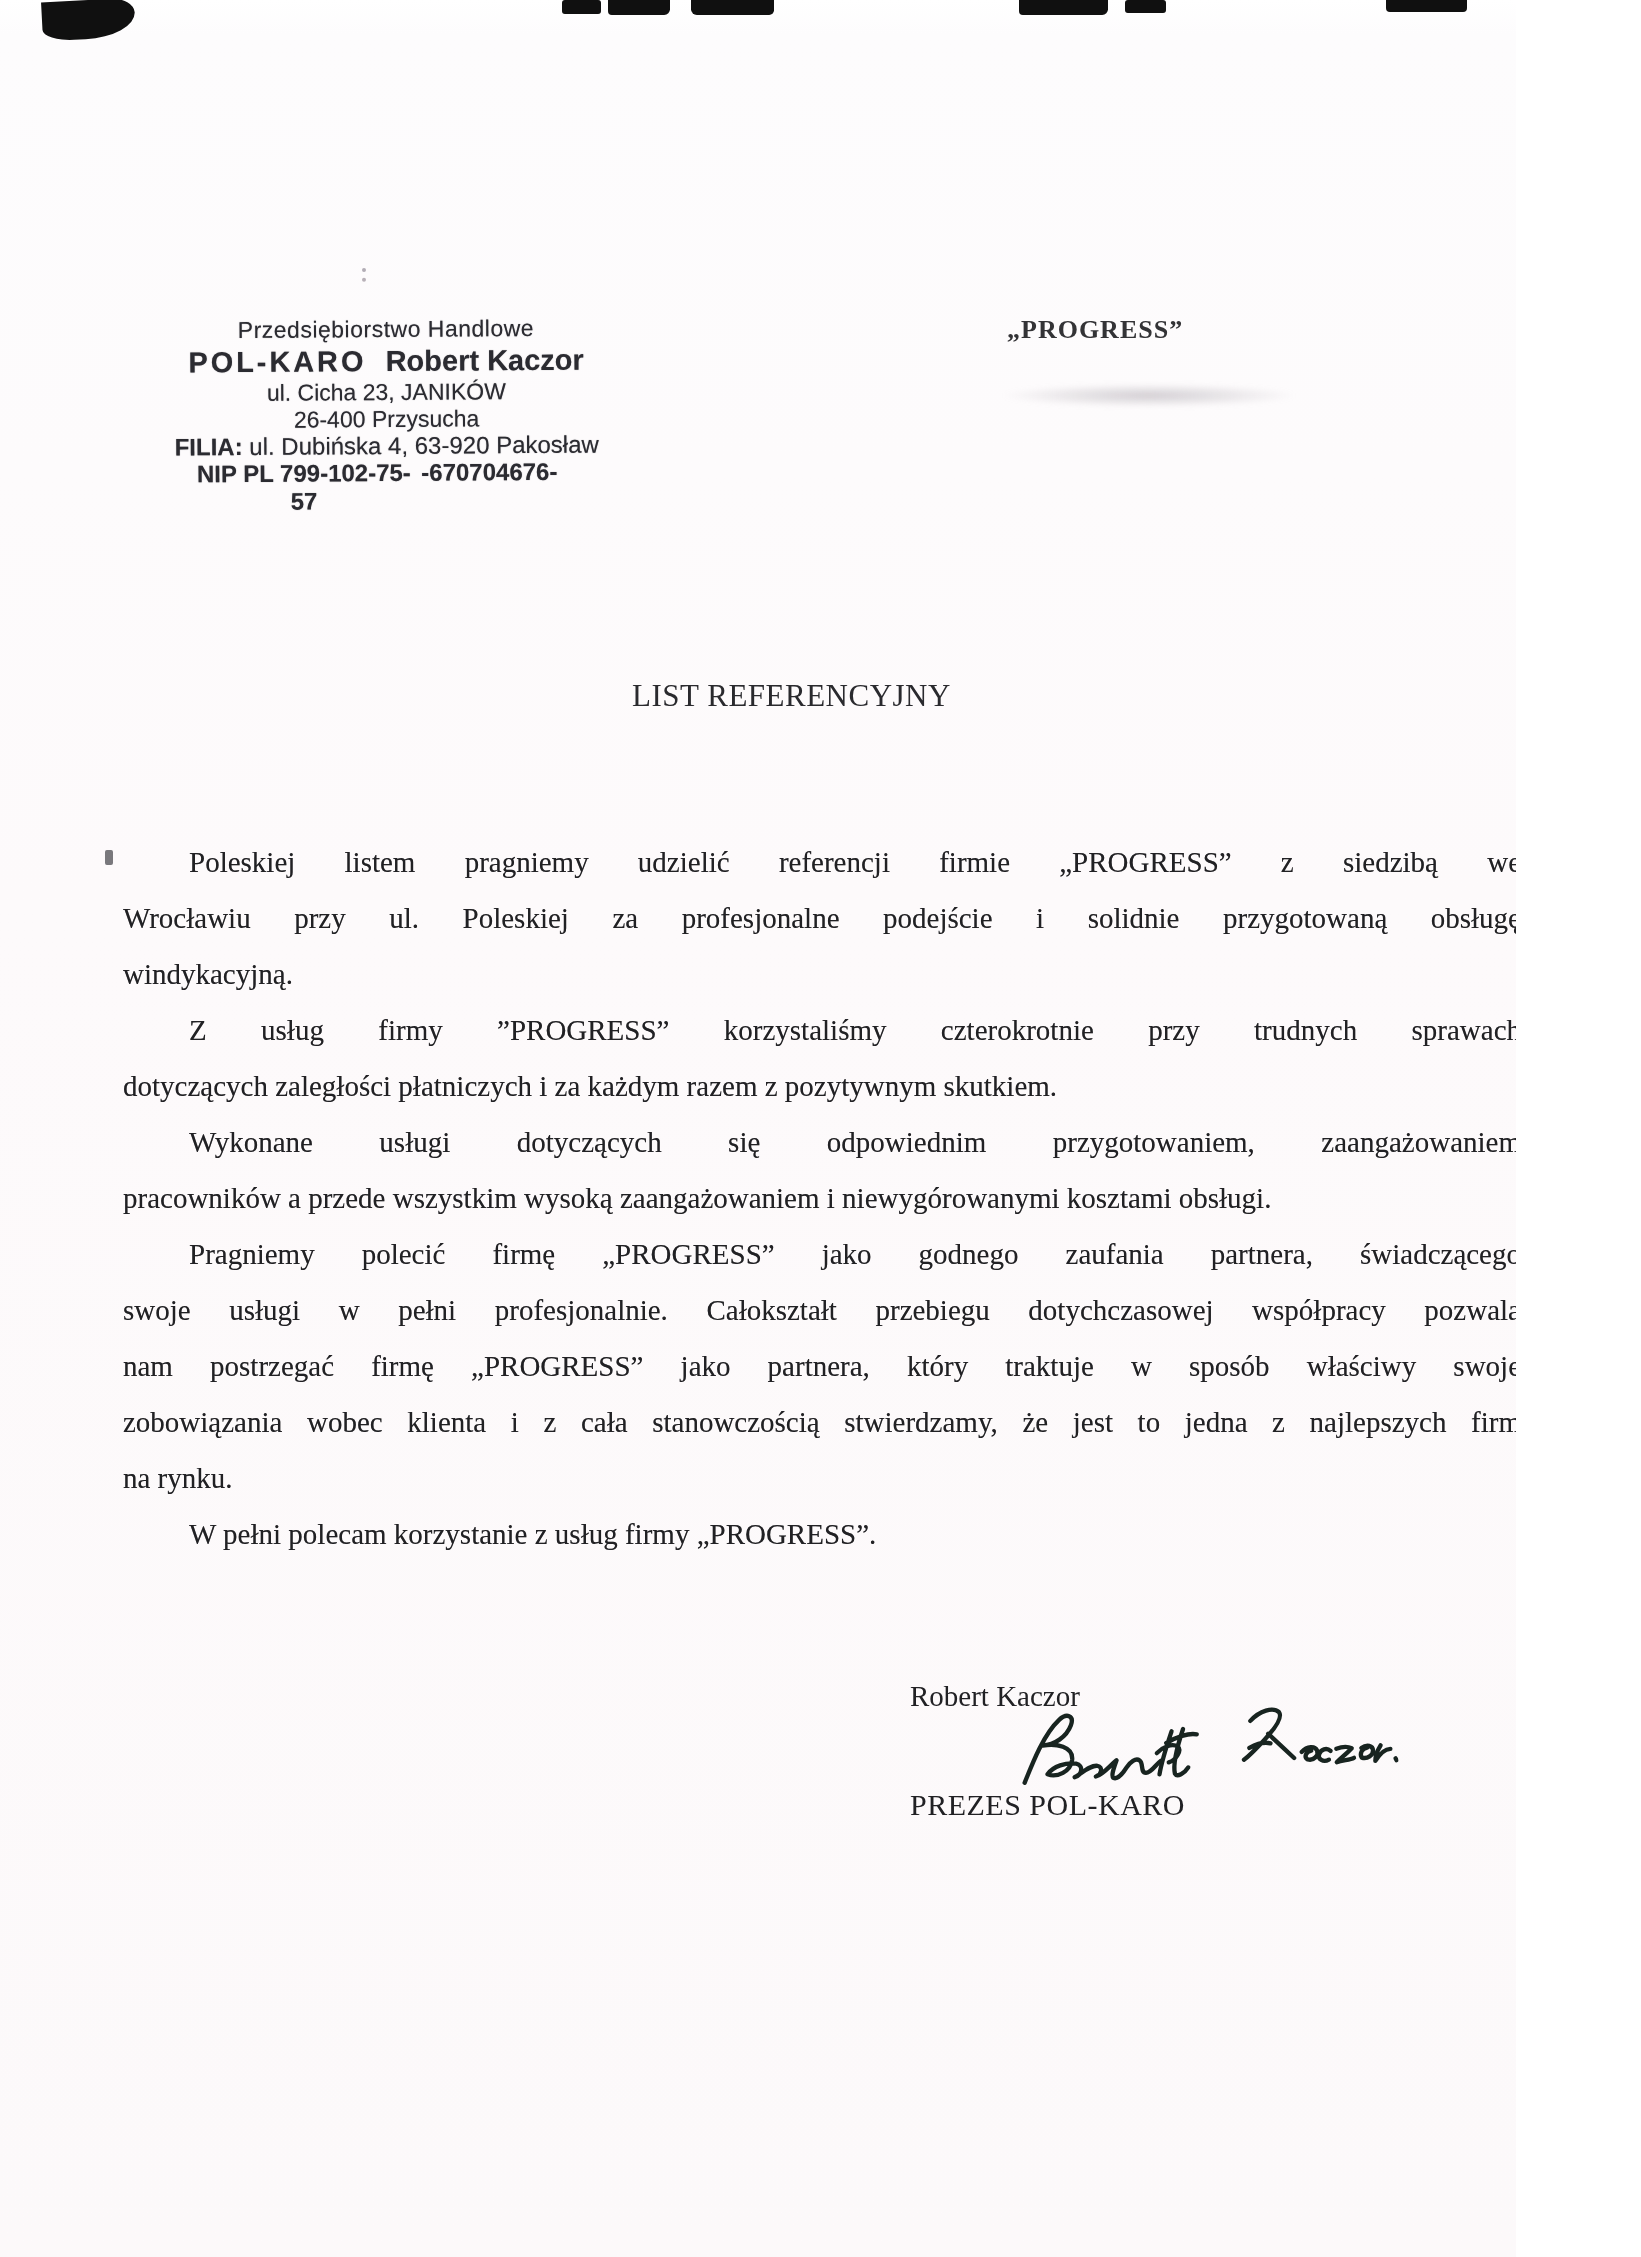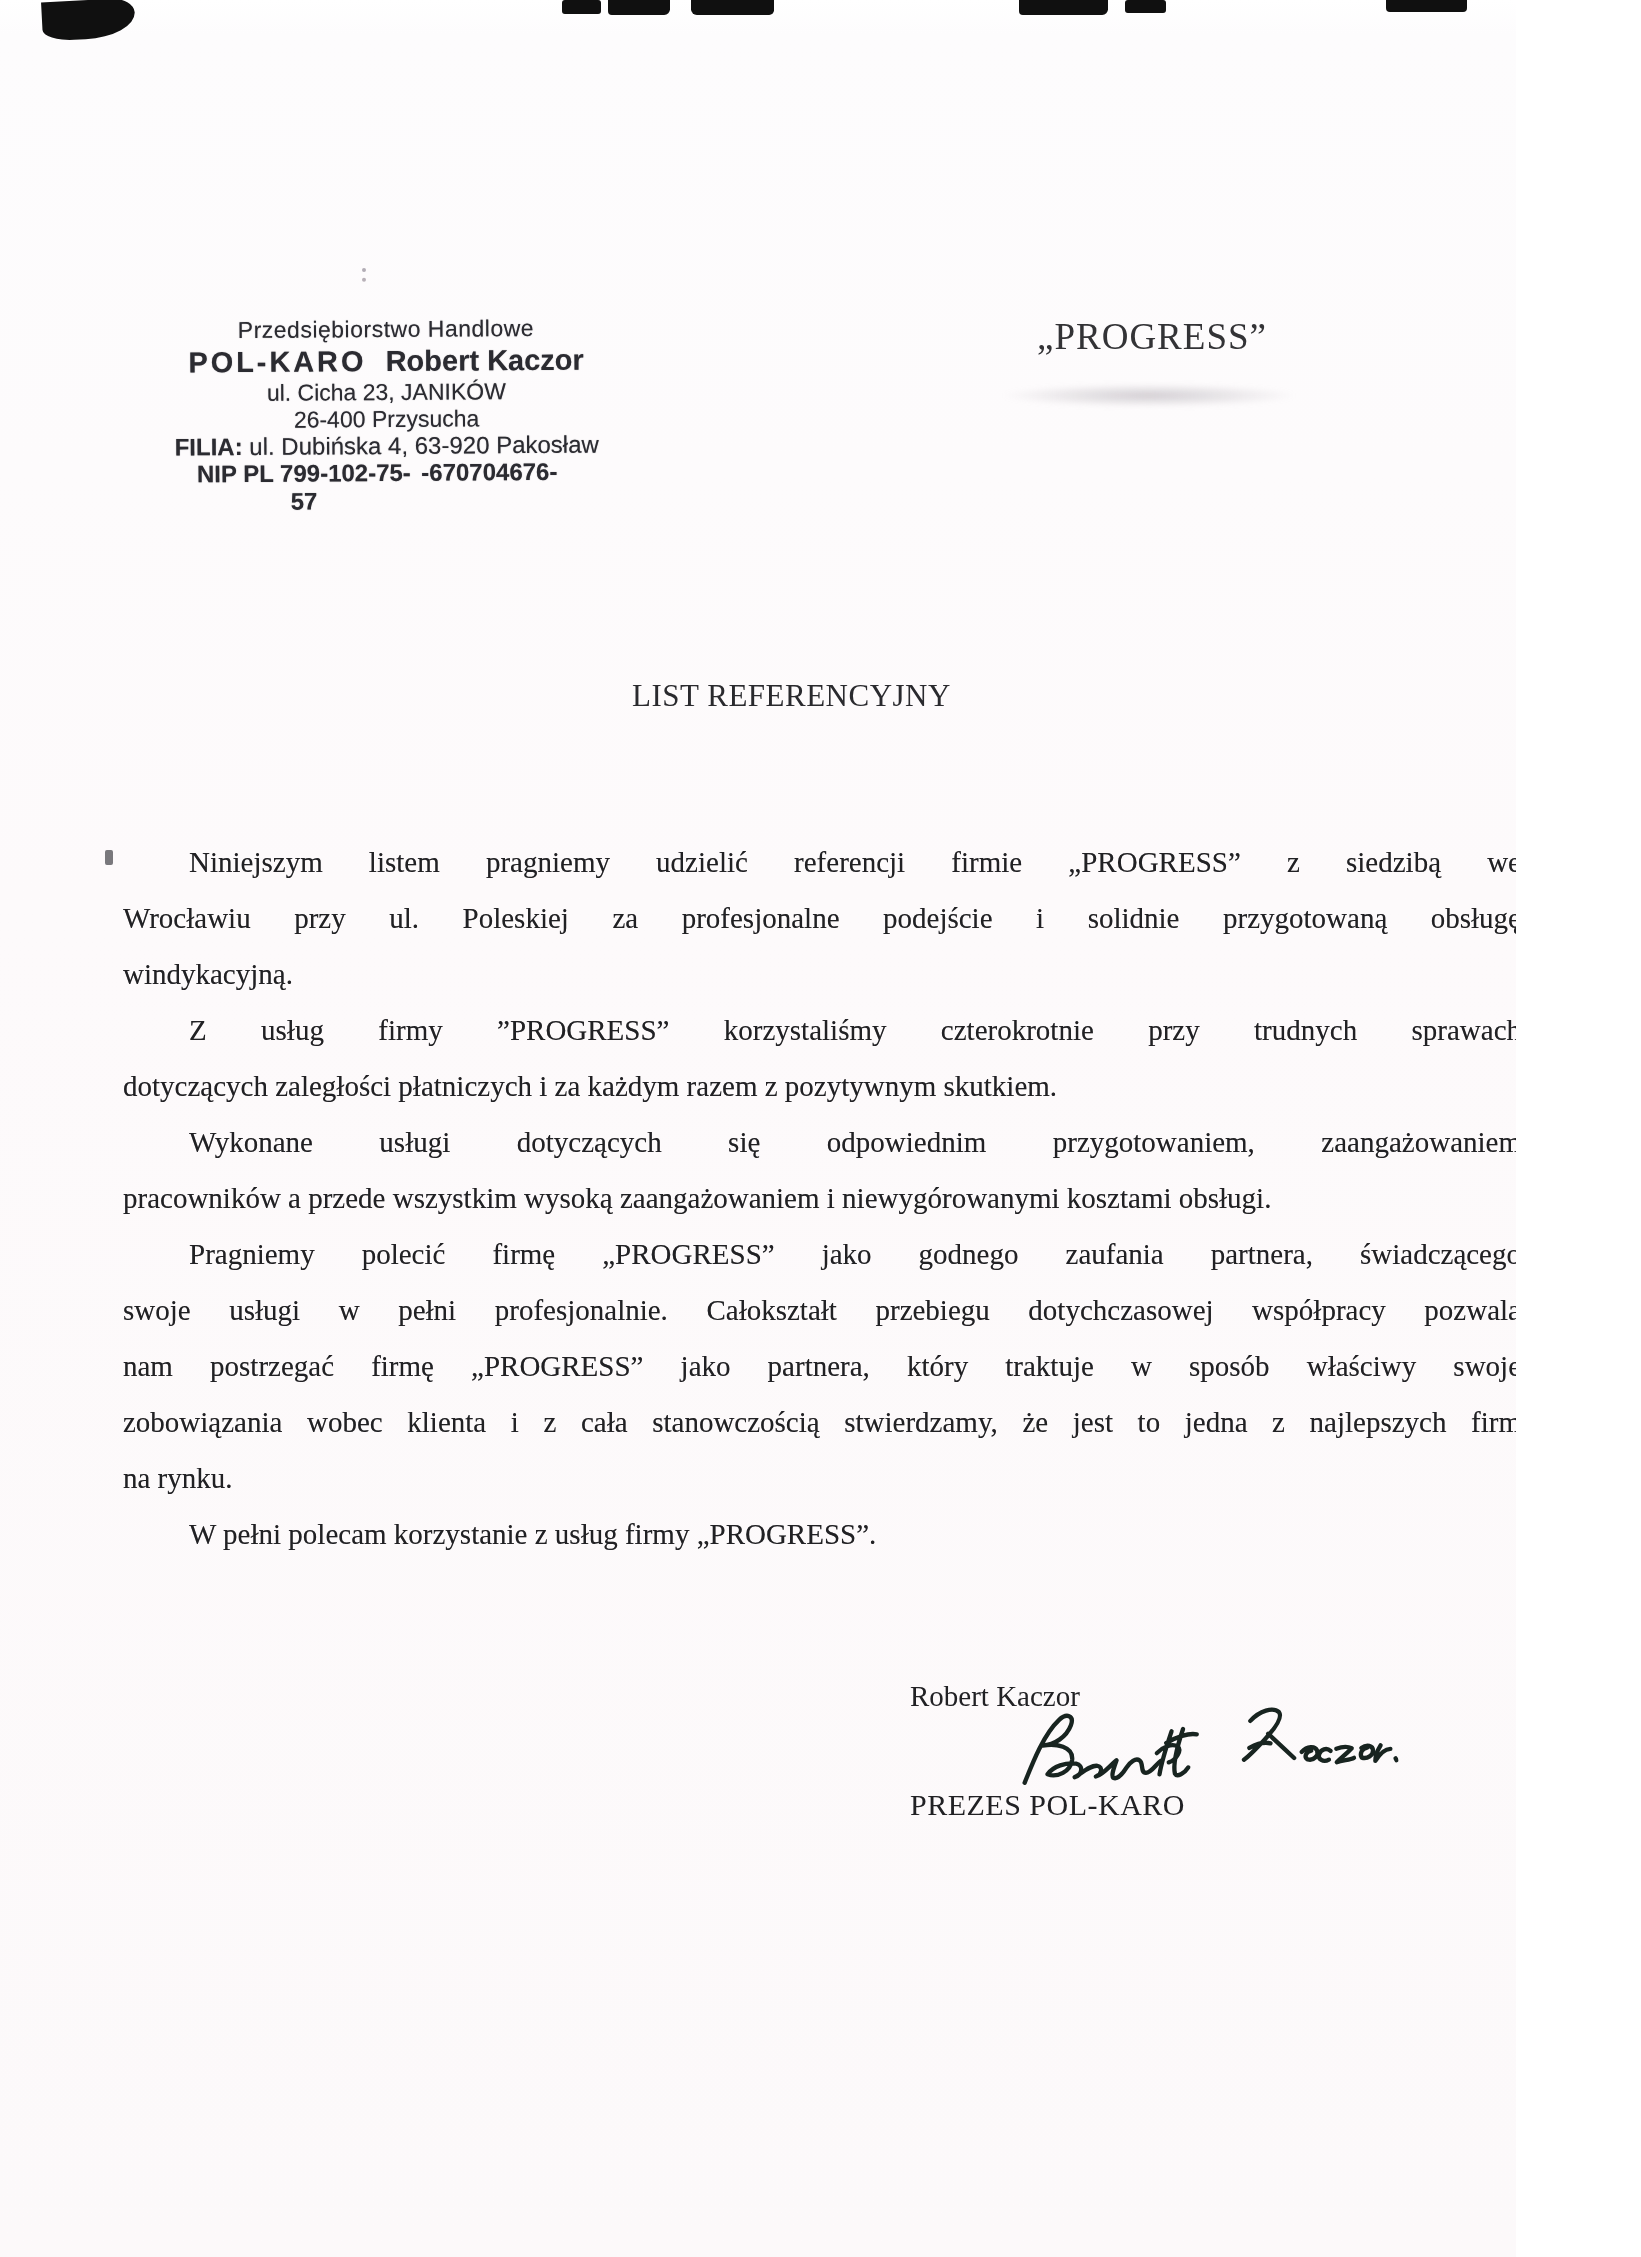--- a/index.html
+++ b/index.html
@@ -43,22 +43,22 @@
   .stamp-l2{font-size:29px;font-weight:bold;line-height:35px;white-space:nowrap;}
   .stamp-l2 .co{letter-spacing:2.9px;margin-right:19.3px;}
   .stamp-l3{font-size:23px;line-height:27px;}
   .stamp-l4{font-size:23px;line-height:26px;}
   .stamp-l5{font-size:24px;line-height:27px;white-space:nowrap;}
   .stamp-l5 b{font-weight:bold;}
   .stamp-l6{font-size:24px;font-weight:bold;line-height:28px;display:flex;justify-content:space-between;width:371px;margin:0 auto 0 60px;}
 
   
   .progress-header{
-    position:absolute;left:1037px;top:315px;
-    font-size:37px;font-weight:normal;letter-spacing:1px;
+    position:absolute;left:1007px;top:315px;
+    font-size:26px;font-weight:bold;letter-spacing:1px;
     color:#333336;
   }
   .doc-title{
     position:absolute;left:0;top:678px;width:1583px;
     text-align:center;font-size:31px;letter-spacing:0.5px;
     color:#2a2a2e;
   }
 
   
   .letter-body{
@@ -103,21 +103,21 @@
         <span>NIP PL 799-102-75-57</span>
         <span>-670704676-</span>
       </div>
   </div>
 
   <div class="progress-header">„PROGRESS”</div>
 
   <div class="doc-title">LIST REFERENCYJNY</div>
 
   <div class="letter-body">
-      <div class="line first">Niniejszym listem pragniemy udzielić referencji firmie „PROGRESS” z siedzibą we</div>
+      <div class="line first">Poleskiej listem pragniemy udzielić referencji firmie „PROGRESS” z siedzibą we</div>
       <div class="line">Wrocławiu przy ul. Poleskiej za profesjonalne podejście i solidnie przygotowaną obsługę</div>
       <div class="line last">windykacyjną.</div>
       <div class="line first">Z usług firmy ”PROGRESS” korzystaliśmy czterokrotnie przy trudnych sprawach</div>
       <div class="line last">dotyczących zaległości płatniczych i za każdym razem z pozytywnym skutkiem.</div>
       <div class="line first">Wykonane usługi dotyczących się odpowiednim przygotowaniem, zaangażowaniem</div>
       <div class="line last">pracowników a przede wszystkim wysoką zaangażowaniem i niewygórowanymi kosztami obsługi.</div>
       <div class="line first">Pragniemy polecić firmę „PROGRESS” jako godnego zaufania partnera, świadczącego</div>
       <div class="line">swoje usługi w pełni profesjonalnie. Całokształt przebiegu dotychczasowej współpracy pozwala</div>
       <div class="line">nam postrzegać firmę „PROGRESS” jako partnera, który traktuje w sposób właściwy swoje</div>
       <div class="line">zobowiązania wobec klienta i z cała stanowczością stwierdzamy, że jest to jedna z najlepszych firm</div>

